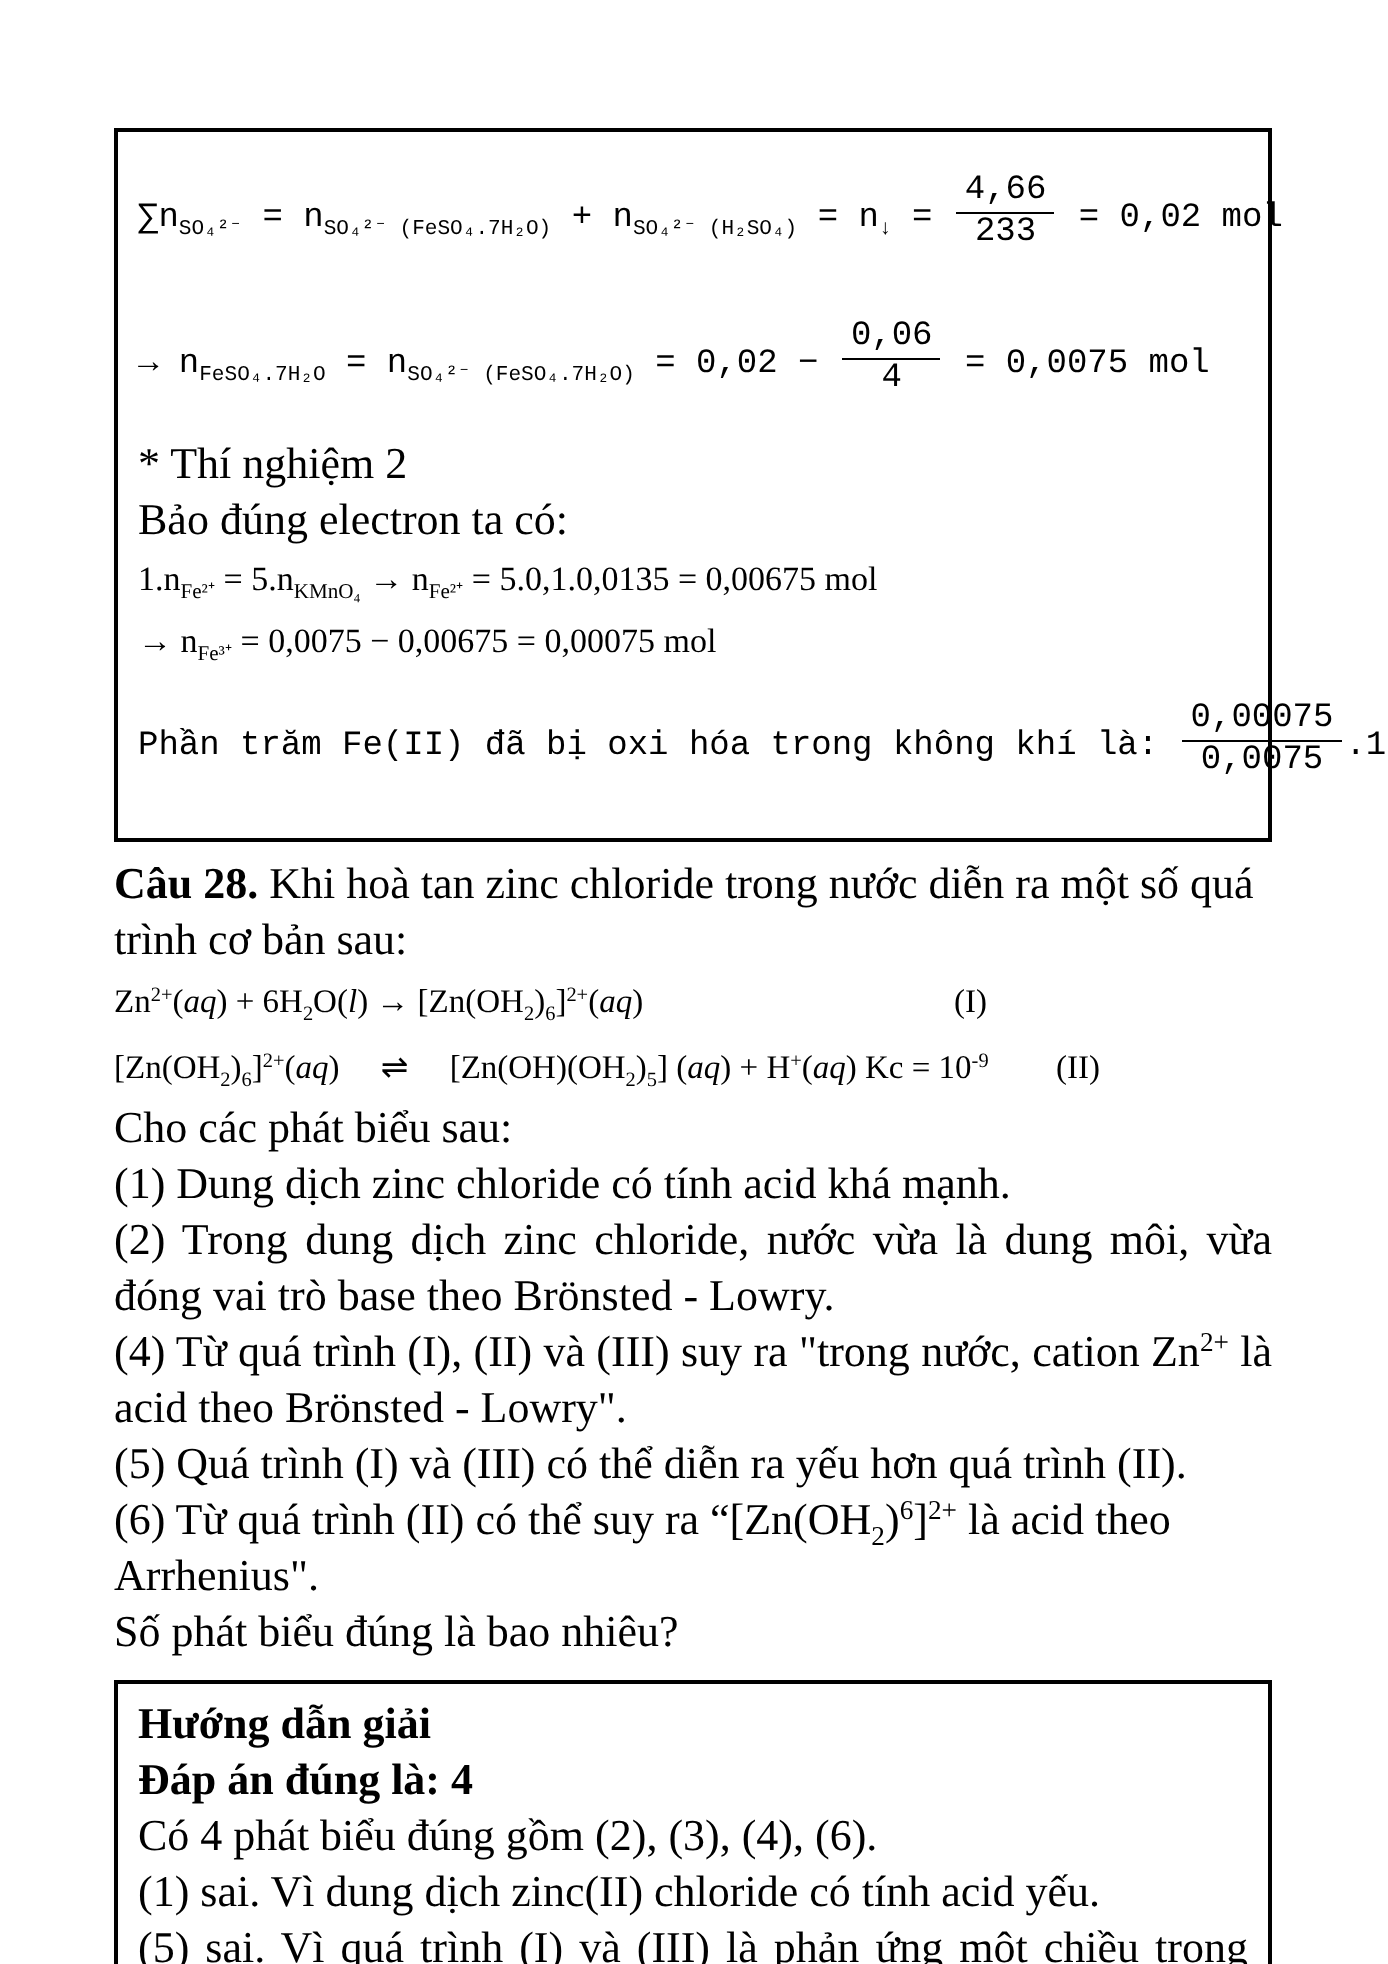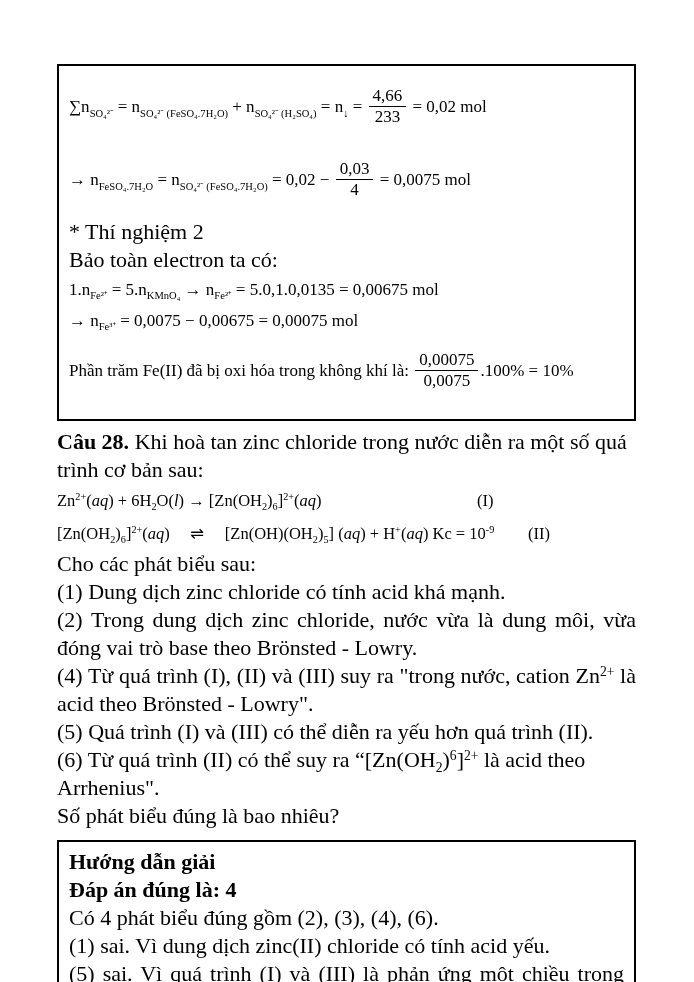--- a/index.html
+++ b/index.html
@@ -32,21 +32,21 @@
   .text-line{
     margin:0;
     font-size:22px;
     line-height:28px;
   }
   .math-line{
     font-size:17px;
     line-height:31px;
     white-space:nowrap;
   }
-  .frac-line{ line-height:47px; }
+  .frac-line{ line-height:47px;font-family:Liberation Mono, monospace; }
   .q-intro{ margin-top:7px; }
   .eq-row{
     position:relative;
     font-size:16.5px;
     line-height:33px;
   }
   .eq-label{ position:absolute; top:0; }
   .eq-label-1{ left:420px; }
   .eq-label-2{ left:471px; }
   .eq-label-3{ left:422px; }
@@ -68,23 +68,23 @@
   .frac .den{ display:block; padding:0 4px; }
 </style>
 </head>
 <body>
 
 <div class="page">
   <div class="content">
 
     <div class="calc-box">
       <div class="math-line frac-line">∑n<sub>SO₄²⁻</sub> = n<sub>SO₄²⁻ (FeSO₄.7H₂O)</sub> + n<sub>SO₄²⁻ (H₂SO₄)</sub> = n<sub>↓</sub> = <span class="frac"><span class="num">4,66</span><span class="den">233</span></span> = 0,02 mol</div>
-      <div class="math-line frac-line">→ n<sub>FeSO₄.7H₂O</sub> = n<sub>SO₄²⁻ (FeSO₄.7H₂O)</sub> = 0,02 − <span class="frac"><span class="num">0,03</span><span class="den">4</span></span> = 0,0075 mol</div>
+      <div class="math-line frac-line">→ n<sub>FeSO₄.7H₂O</sub> = n<sub>SO₄²⁻ (FeSO₄.7H₂O)</sub> = 0,02 − <span class="frac"><span class="num">0,06</span><span class="den">4</span></span> = 0,0075 mol</div>
       <p class="text-line">* Thí nghiệm 2</p>
-      <p class="text-line">Bảo toàn electron ta có:</p>
+      <p class="text-line">Bảo đúng electron ta có:</p>
       <div class="math-line">1.n<sub>Fe²⁺</sub> = 5.n<sub>KMnO₄</sub> → n<sub>Fe²⁺</sub> = 5.0,1.0,0135 = 0,00675 mol</div>
       <div class="math-line">→ n<sub>Fe³⁺</sub> = 0,0075 − 0,00675 = 0,00075 mol</div>
       <div class="math-line frac-line">Phần trăm Fe(II) đã bị oxi hóa trong không khí là: <span class="frac"><span class="num">0,00075</span><span class="den">0,0075</span></span>.100% = 10%</div>
     </div>
 
     <p class="text-line q-intro"><b>Câu 28.</b> Khi hoà tan zinc chloride trong nước diễn ra một số quá trình cơ bản sau:</p>
 
     <div class="eq-row">
       <span>Zn<sup>2+</sup>(<i>aq</i>) + 6H<sub>2</sub>O(<i>l</i>) → [Zn(OH<sub>2</sub>)<sub>6</sub>]<sup>2+</sup>(<i>aq</i>)</span>
       <span class="eq-label eq-label-1">(I)</span>

